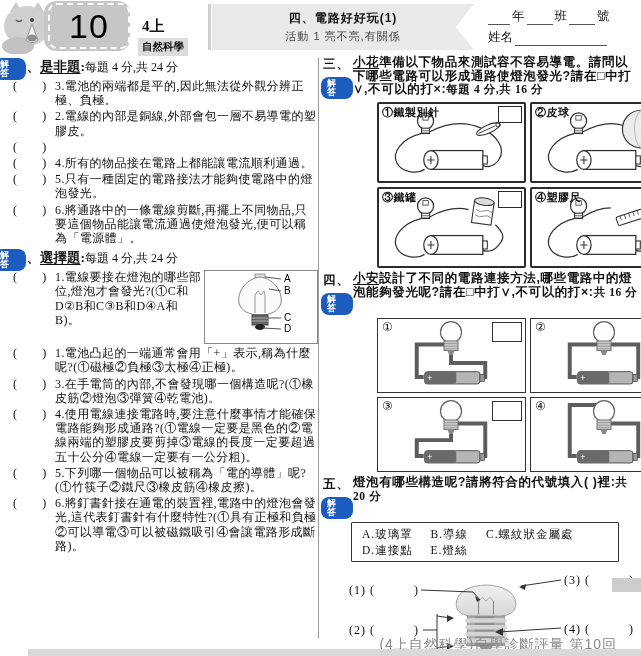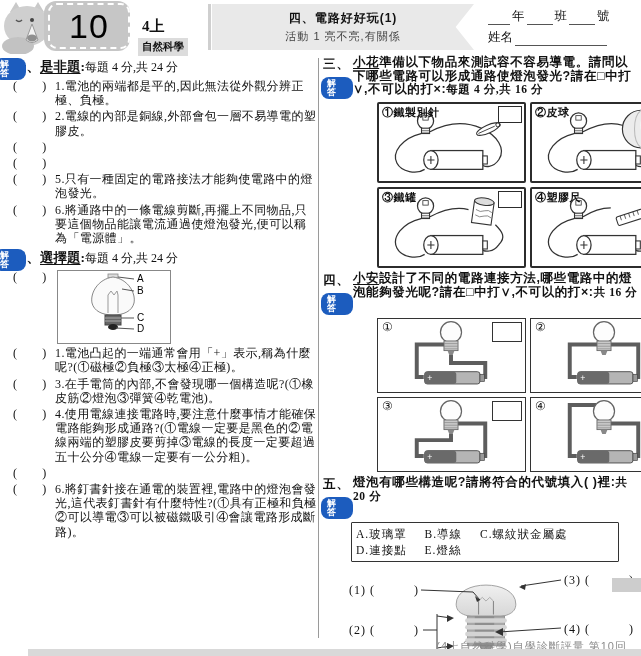--- a/index.html
+++ b/index.html
@@ -66,30 +66,30 @@
   .cell .clabel{position:absolute;left:3px;top:1px;font-family:"Liberation Sans",sans-serif;
                 font-size:11px;font-weight:bold;letter-spacing:0.5px;z-index:2;}
   .cbox{position:absolute;right:2px;top:2px;width:22px;height:15px;border:1.5px solid #2c2c2c;background:#fff;z-index:2;}
   .cell svg{position:absolute;left:0;top:0;}
 
   .cell4{position:relative;width:149px;height:75px;border:1.5px solid #333;box-sizing:border-box;background:#fff;}
   .cell4 .clabel{position:absolute;left:4px;top:1px;font-size:12px;z-index:2;font-family:"Liberation Serif",serif;}
   .cbox4{position:absolute;right:3px;top:3px;width:28px;height:18px;border:1.5px solid #333;background:#fff;z-index:2;}
 
   .optbox{margin:2px 0 4px 28px;width:268px;border:1.5px solid #333;border-radius:1px;
-          padding:3px 4px;box-sizing:border-box;font-size:11.5px;letter-spacing:1px;line-height:16px;}
+          padding:3px 10px;box-sizing:border-box;font-size:11.5px;letter-spacing:1px;line-height:16px;}
   .optbox span{margin-right:14px;white-space:nowrap;}
 
   .diagram{position:relative;width:316px;height:112px;margin-top:2px;}
   .dlabel{position:absolute;font-size:12px;letter-spacing:1px;white-space:pre;}
   .bulb5{position:absolute;left:122px;top:0px;}
   .leaders{position:absolute;left:0;top:0;pointer-events:none;}
 
-  .footer{position:absolute;left:0;bottom:2px;width:100%;text-align:right;padding-right:14px;box-sizing:border-box;
-          font-size:11px;color:#8a8a8a;letter-spacing:1px;font-family:"Liberation Sans",sans-serif;}
+  .footer{position:absolute;left:0;bottom:2px;width:100%;text-align:right;padding-right:24px;box-sizing:border-box;
+          font-size:14px;color:#8a8a8a;letter-spacing:1px;font-family:"Liberation Sans",sans-serif;}
   .scan-strip{position:absolute;left:28px;bottom:0;width:613px;height:7px;background:#d9d9d9;}
   .scan-box{position:absolute;left:612px;top:578px;width:29px;height:14px;background:#cdcdcd;}
 
   svg{display:block;}
   .wire{stroke:#5d5d5d;stroke-width:4.5;fill:none;}
   .hand{stroke:#333;fill:none;stroke-width:1.4;}
 </style>
 </head>
 <body>
 
@@ -135,49 +135,51 @@
 <div class="vdiv"></div>
 
 <div class="col-l">
 
   <div class="sec-head-l">
     <span class="abadge cutbadge">解答</span>
     <b><span>一、</span><u>是非題</u><span>:</span></b><span class="pts">每題 4 分,共 24 分</span>
   </div>
   <div class="tf-item">
     <span class="paren">(　　)</span>
-    <span class="itext">1.電池的兩端都是平的,因此無法從外觀分辨正極、負極。</span>
+    <span class="itext">3.電池的兩端都是平的,因此無法從外觀分辨正極、負極。</span>
   </div>
   <div class="tf-item">
     <span class="paren">(　　)</span>
     <span class="itext">2.電線的內部是銅線,外部會包一層不易導電的塑膠皮。</span>
   </div>
   <div class="tf-item">
     <span class="paren">(　　)</span>
   </div>
   <div class="tf-item">
     <span class="paren">(　　)</span>
+    <span class="itext">4.所有的物品接在電路上都能讓電流順利通過。</span>
   </div>
   <div class="tf-item">
     <span class="paren">(　　)</span>
     <span class="itext">5.只有一種固定的電路接法才能夠使電路中的燈泡發光。</span>
   </div>
   <div class="tf-item">
     <span class="paren">(　　)</span>
     <span class="itext">6.將通路中的一條電線剪斷,再擺上不同物品,只要這個物品能讓電流通過使燈泡發光,便可以稱為「電源體」。</span>
   </div>
 
   <div class="sec-head-l" style="margin-top:4px;">
     <span class="abadge cutbadge">解答</span>
     <b><span>二、</span><u>選擇題</u><span>:</span></b><span class="pts">每題 4 分,共 24 分</span>
   </div>
 
   <div class="tf-item">
     <span class="paren">(　　)</span>
     <div class="q1row itext">
+      <span class="itext">1.電線要接在燈泡的哪些部位,燈泡才會發光?(①C和D②B和C③B和D④A和B)。</span>
       <div class="figbox">
         <svg width="110" height="70" viewBox="0 0 70 70">
           <rect x="30" y="3" width="10" height="4" fill="#ddd" stroke="#888" stroke-width="0.8"></rect>
           <path d="M35,6 C20,8 12,22 14,32 C16,40 24,44 35,44 C46,44 54,40 56,32 C58,22 50,8 35,6 Z" fill="#fafafa" stroke="#888" stroke-width="1"></path>
           <path d="M30,42 L30,24 M40,42 L40,24 M30,24 L33,20 36,24 39,20 40,24" stroke="#999" fill="none" stroke-width="1"></path>
           <rect x="27" y="44" width="16" height="10" fill="#666" stroke="#444"></rect>
           <path d="M27,47 h16 M27,50 h16" stroke="#aaa" stroke-width="1"></path>
           <ellipse cx="35" cy="56" rx="5" ry="3" fill="#222"></ellipse>
           <path d="M40,6 L56,8 M44,18 L56,20 M43,47 L56,47 M38,57 L56,58" stroke="#555" stroke-width="1" fill="none"></path>
           <text x="59" y="11" font-size="10" font-family="Liberation Sans,sans-serif">A</text>
@@ -195,20 +197,21 @@
   <div class="tf-item">
     <span class="paren">(　　)</span>
     <span class="itext">3.在手電筒的內部,不會發現哪一個構造呢?(①橡皮筋②燈泡③彈簧④乾電池)。</span>
   </div>
   <div class="tf-item">
     <span class="paren">(　　)</span>
     <span class="itext">4.使用電線連接電路時,要注意什麼事情才能確保電路能夠形成通路?(①電線一定要是黑色的②電線兩端的塑膠皮要剪掉③電線的長度一定要超過五十公分④電線一定要有一公分粗)。</span>
   </div>
   <div class="tf-item">
     <span class="paren">(　　)</span>
+    <span class="itext">5.下列哪一個物品可以被稱為「電的導體」呢?(①竹筷子②鐵尺③橡皮筋④橡皮擦)。</span>
   </div>
   <div class="tf-item">
     <span class="paren">(　　)</span>
     <span class="itext">6.將釘書針接在通電的裝置裡,電路中的燈泡會發光,這代表釘書針有什麼特性?(①具有正極和負極②可以導電③可以被磁鐵吸引④會讓電路形成斷路)。</span>
   </div>
 </div>
 
 <div class="col-r">
 
   <div class="sec-head-r">

